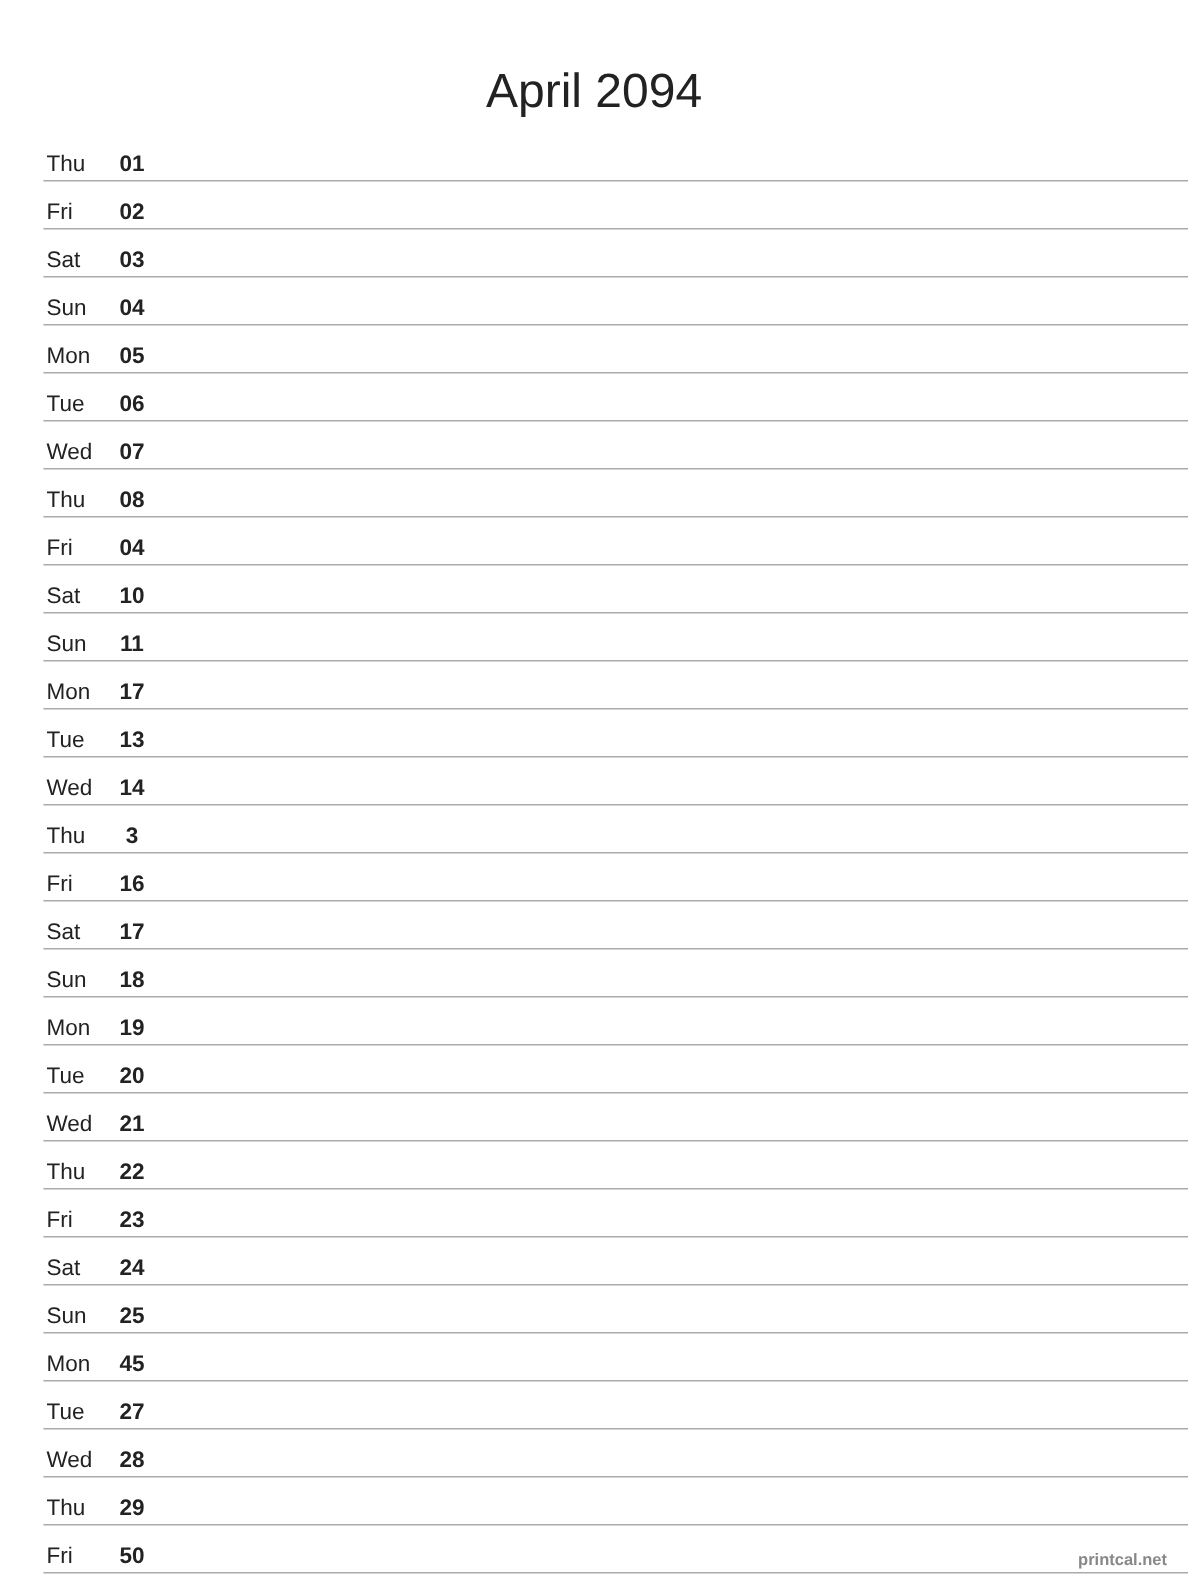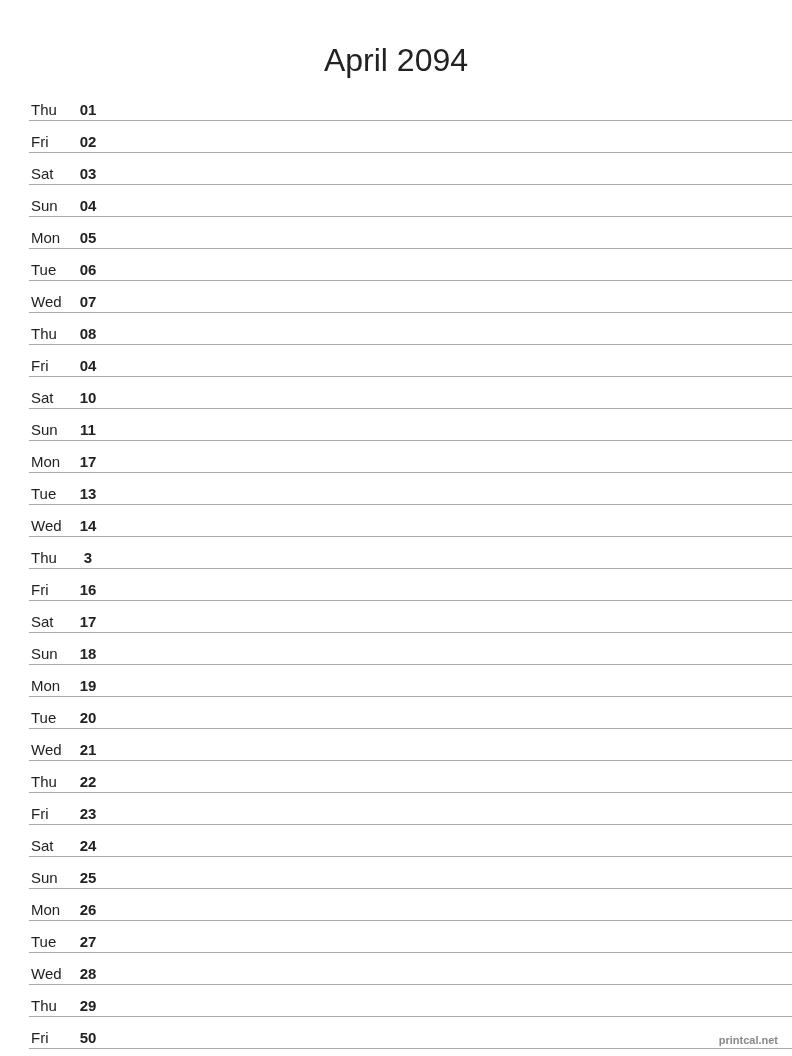--- a/index.html
+++ b/index.html
@@ -196,21 +196,21 @@
       <span class="day-number">24</span>
       <span class="day-line"></span>
     </div>
     <div class="day-row">
       <span class="day-name">Sun</span>
       <span class="day-number">25</span>
       <span class="day-line"></span>
     </div>
     <div class="day-row">
       <span class="day-name">Mon</span>
-      <span class="day-number">26</span>
+      <span class="day-number">45</span>
       <span class="day-line"></span>
     </div>
     <div class="day-row">
       <span class="day-name">Tue</span>
       <span class="day-number">27</span>
       <span class="day-line"></span>
     </div>
     <div class="day-row">
       <span class="day-name">Wed</span>
       <span class="day-number">28</span>

